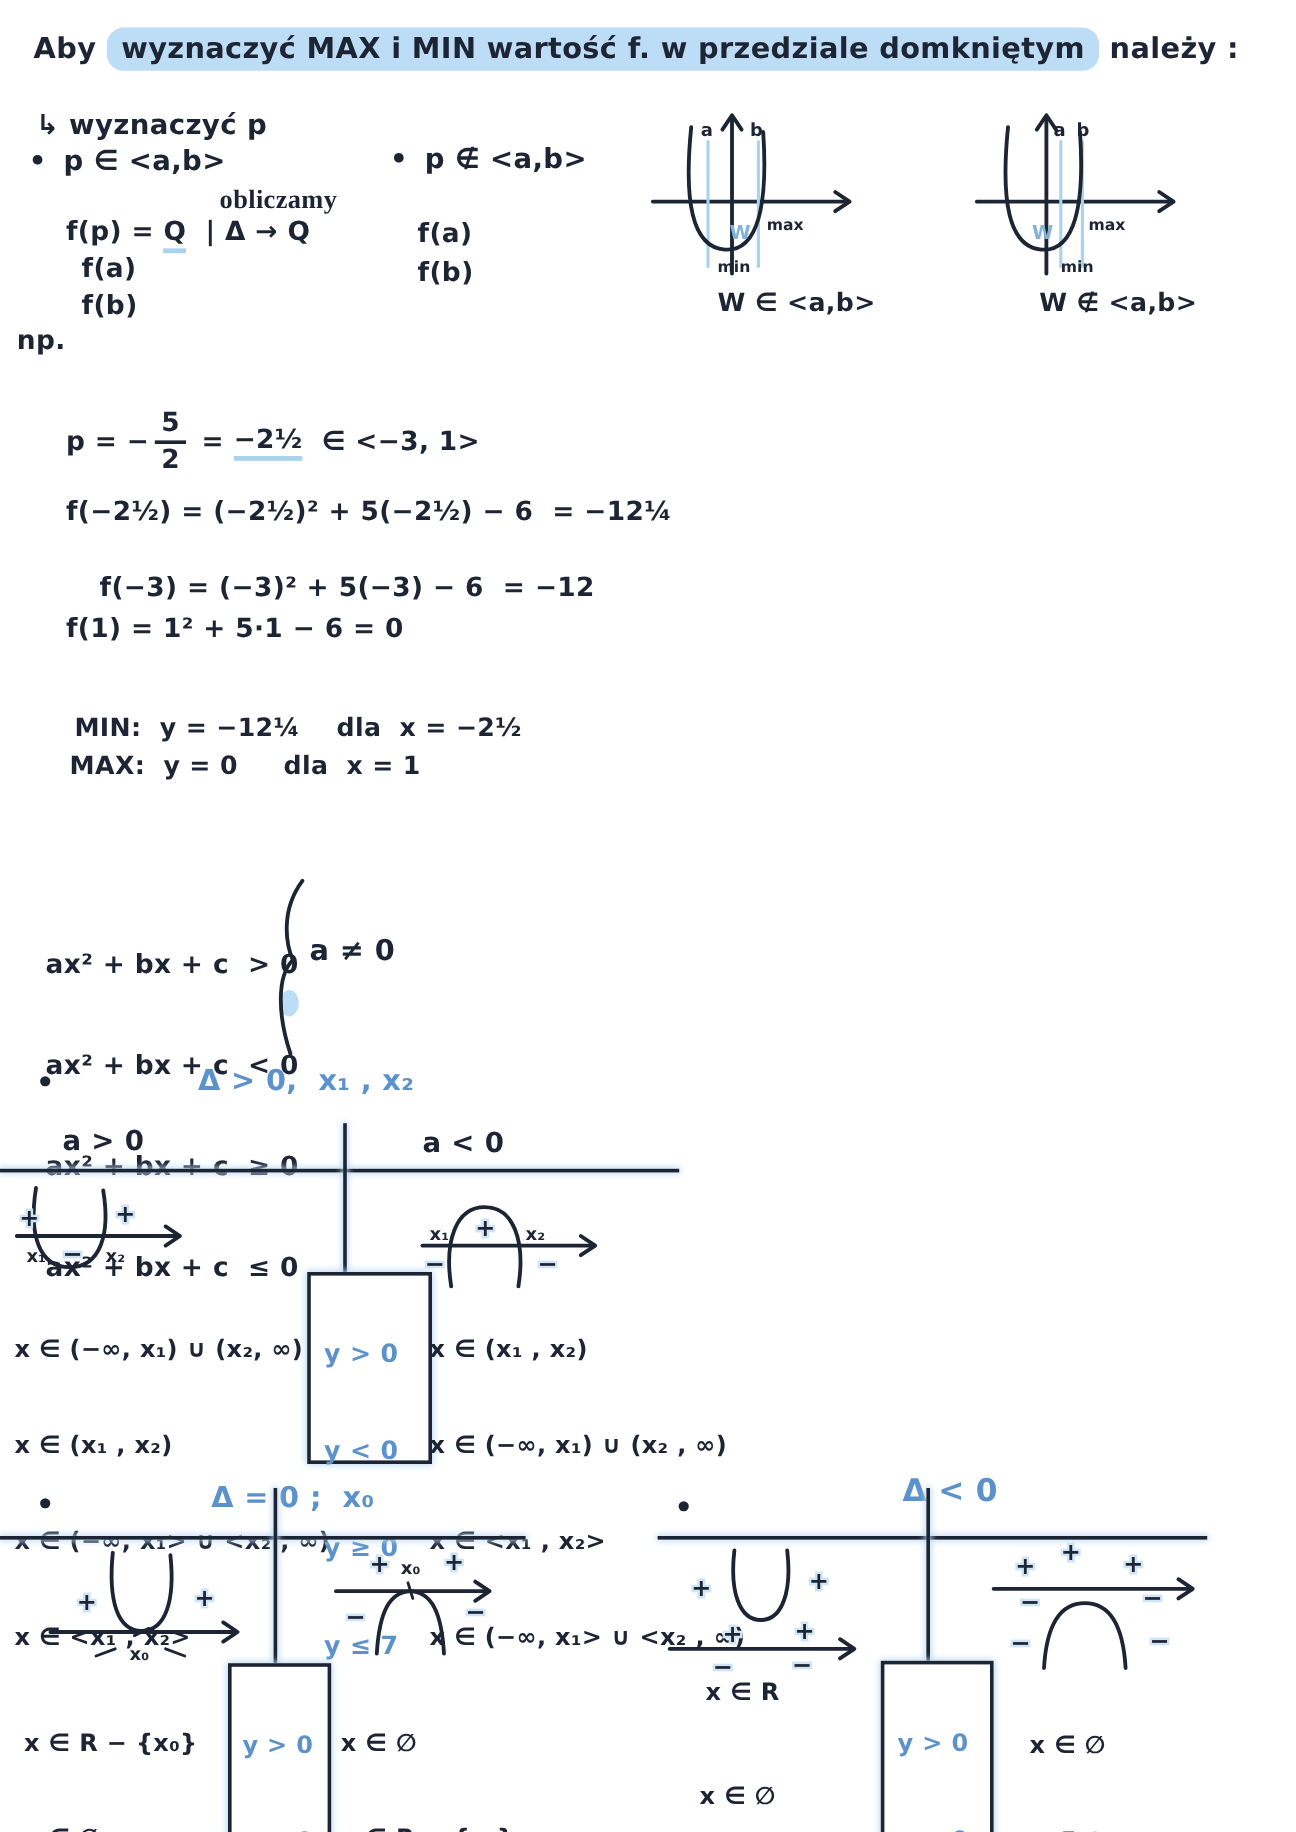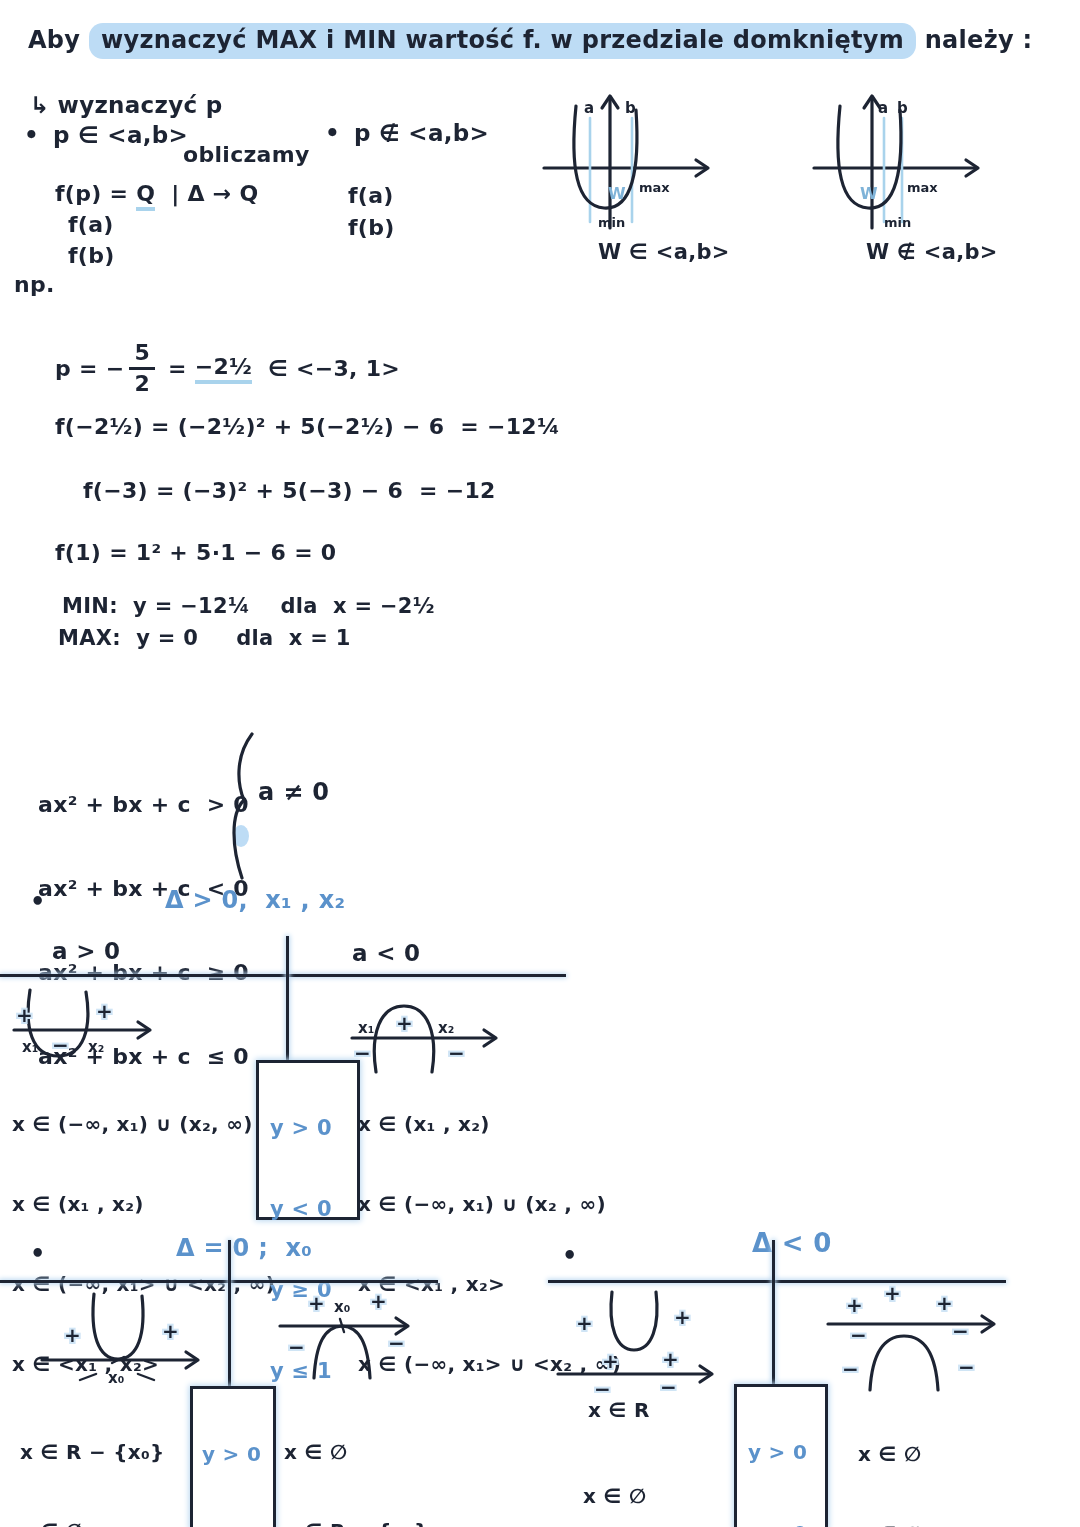--- a/index.html
+++ b/index.html
@@ -36,21 +36,21 @@
 <body>
 
 <div class="page">
 
   <div class="abs hw t24" style="left:28px;top:26px;"><span>Aby </span><span class="hl">wyznaczyć MAX i MIN wartość f. w przedziale domkniętym</span><span> należy :</span></div>
 
   <div class="abs hw t23" style="left:30px;top:92px;"><span class="arrow-glyph">↳</span><span>wyznaczyć p</span></div>
 
   <div class="abs hw t23" style="left:24px;top:122px;"><span class="bullet">•</span><span>p ∈ &lt;a,b&gt;</span></div>
 
-  <div class="abs hw t22" style="left:183px;top:142px;">obliczamy</div>
+  <div class="abs hw t22" style="left:183px;top:153px;font-family:Liberation Serif, serif;">obliczamy</div>
 
   <div class="abs hw t22" style="left:55px;top:181px;"><span>f(p) = </span><span class="ulb">Q</span><span>  | Δ → Q</span></div>
 
   <div class="abs hw t22" style="left:68px;top:212px;">f(a)</div>
   <div class="abs hw t22" style="left:68px;top:243px;">f(b)</div>
 
   <div class="abs hw t23" style="left:325px;top:120px;"><span class="bullet">•</span><span>p ∉ &lt;a,b&gt;</span></div>
   <div class="abs hw t22" style="left:348px;top:183px;">f(a)</div>
   <div class="abs hw t22" style="left:348px;top:215px;">f(b)</div>
 
@@ -87,21 +87,21 @@
   <div class="abs hw t21" style="left:866px;top:240px;">W ∉ &lt;a,b&gt;</div>
 
   <div class="abs hw t22" style="left:14px;top:272px;">np.</div>
 
   <div class="abs hw t22 flexline" style="left:55px;top:342px;">
     <span>p = −</span><span class="frac"><span class="num">5</span><span class="den">2</span></span><span> = </span><span class="ulb">−2½</span><span>  ∈ &lt;−3, 1&gt;</span>
   </div>
 
   <div class="abs hw t22" style="left:55px;top:414px;">f(−2½) = (−2½)² + 5(−2½) − 6  = −12¼</div>
   <div class="abs hw t22" style="left:55px;top:478px;margin-left:28px;">f(−3) = (−3)² + 5(−3) − 6  = −12</div>
-  <div class="abs hw t22" style="left:55px;top:540px;text-align:center;">f(1) = 1² + 5·1 − 6 = 0</div>
+  <div class="abs hw t22" style="left:55px;top:512px;text-align:center;">f(1) = 1² + 5·1 − 6 = 0</div>
   <div class="abs hw t21" style="left:62px;top:594px;">MIN:  y = −12¼    dla  x = −2½</div>
   <div class="abs hw t21" style="left:58px;top:626px;">MAX:  y = 0     dla  x = 1</div>
 
 
   <div class="abs rows r34 hw t22" style="left:38px;top:742px;">
     <div class="row">ax² + bx + c  &gt; 0</div>
     <div class="row">ax² + bx + c  &lt; 0</div>
     <div class="row">ax² + bx + c  ≥ 0</div>
     <div class="row">ax² + bx + c  ≤ 0</div>
   </div>
@@ -145,21 +145,21 @@
   <div class="abs rows r32 hw t20" style="left:12px;top:1064px;">
     <div class="row">x ∈ (−∞, x₁) ∪ (x₂, ∞)</div>
     <div class="row">x ∈ (x₁ , x₂)</div>
     <div class="row">x ∈ (−∞, x₁&gt; ∪ &lt;x₂ , ∞)</div>
     <div class="row">x ∈ &lt;x₁ , x₂&gt;</div>
   </div>
   <div class="abs rows r33 hw t21 blue" style="left:270px;top:1068px;">
     <div class="row">y &gt; 0</div>
     <div class="row">y &lt; 0</div>
     <div class="row">y ≥ 0</div>
-    <div class="row">y ≤ 1</div>
+    <div class="row">y ≤ 7</div>
   </div>
   <div class="abs rows r32 hw t20" style="left:358px;top:1064px;">
     <div class="row">x ∈ (x₁ , x₂)</div>
     <div class="row">x ∈ (−∞, x₁) ∪ (x₂ , ∞)</div>
     <div class="row">x ∈ &lt;x₁ , x₂&gt;</div>
     <div class="row">x ∈ (−∞, x₁&gt; ∪ &lt;x₂ , ∞)</div>
   </div>
 
   <div class="abs hw t24" style="left:30px;top:1240px;">•</div>
   <div class="abs hw t24 blue" style="left:176px;top:1234px;">Δ = 0 ;  x₀</div>

